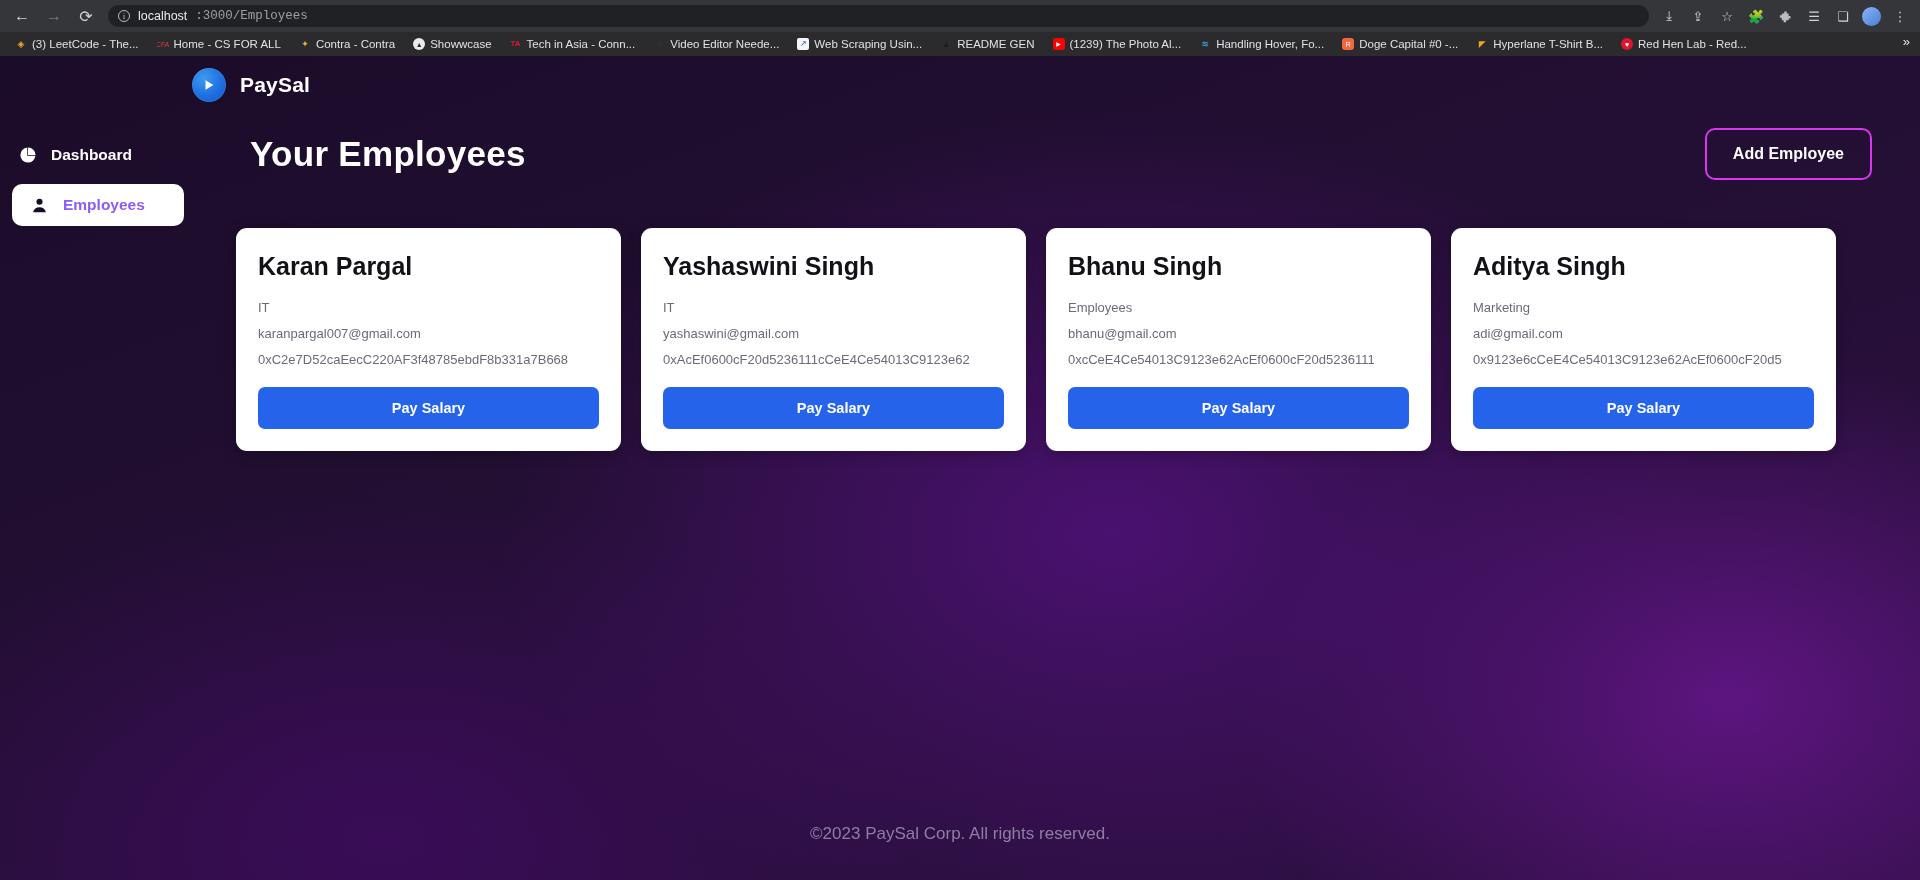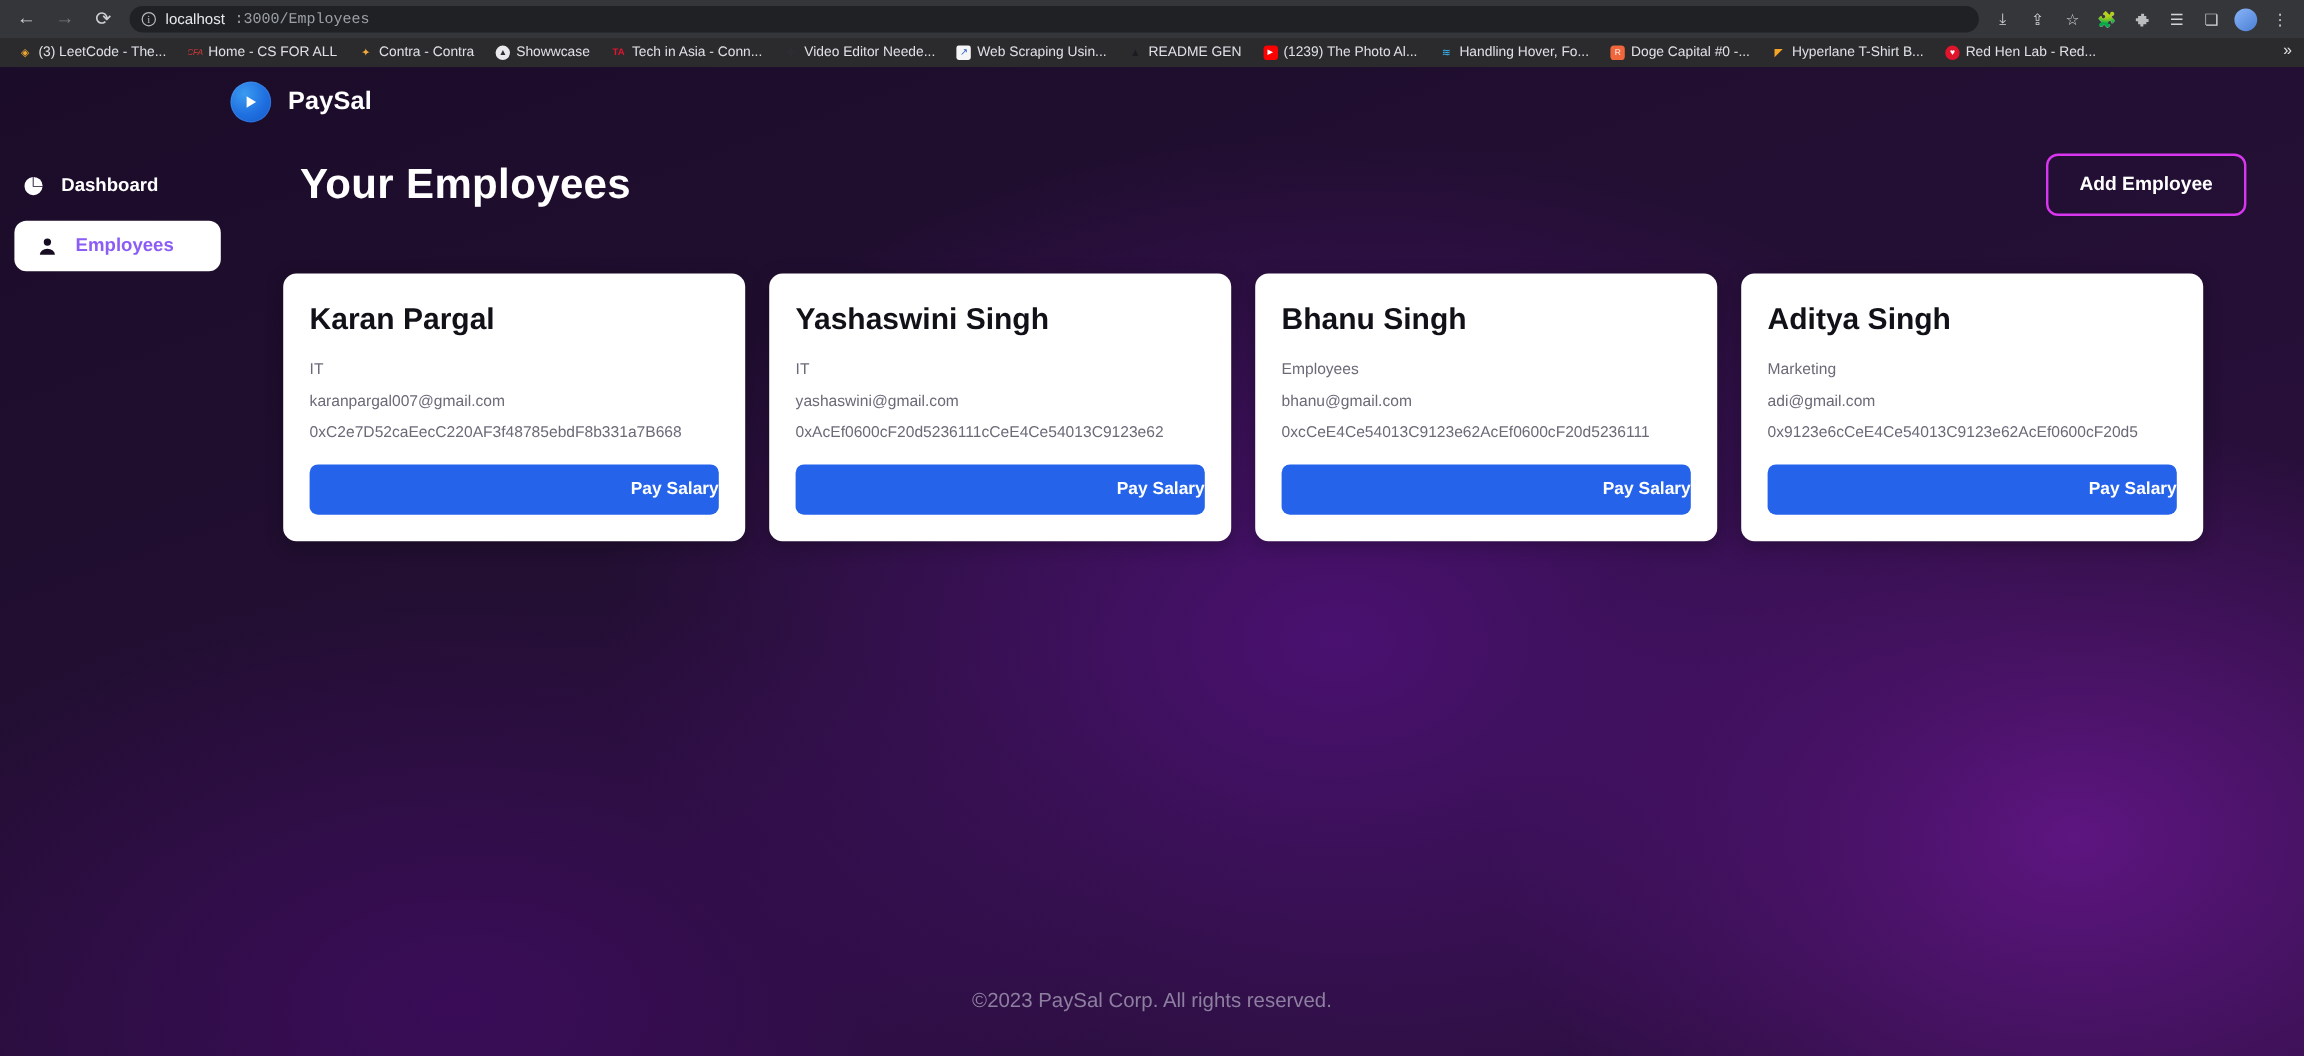--- a/index.html
+++ b/index.html
@@ -124,21 +124,20 @@
     align-self: flex-start;
   }
   .card-name { color: #111118; font-size: 25px; font-weight: bold; margin-bottom: 19px; }
   .card-line { color: #6b6b78; font-size: 13px; margin-bottom: 11px; white-space: nowrap; }
   .card-line.addr { margin-bottom: 20px; overflow: hidden; text-overflow: clip; }
   .pay-btn {
     width: 100%; background: #2563eb; color: #ffffff;
     border: none; border-radius: 7px; padding: 13px 0;
     font-size: 14.5px; font-weight: bold; cursor: pointer;
     font-family: "Liberation Sans", sans-serif;
-    text-align: right;
   }
 
   .footer {
     position: absolute; left: 0; right: 0; bottom: 36px;
     text-align: center; color: #8d7fa0; font-size: 17px;
   }
 </style>
 </head>
 <body>
 

